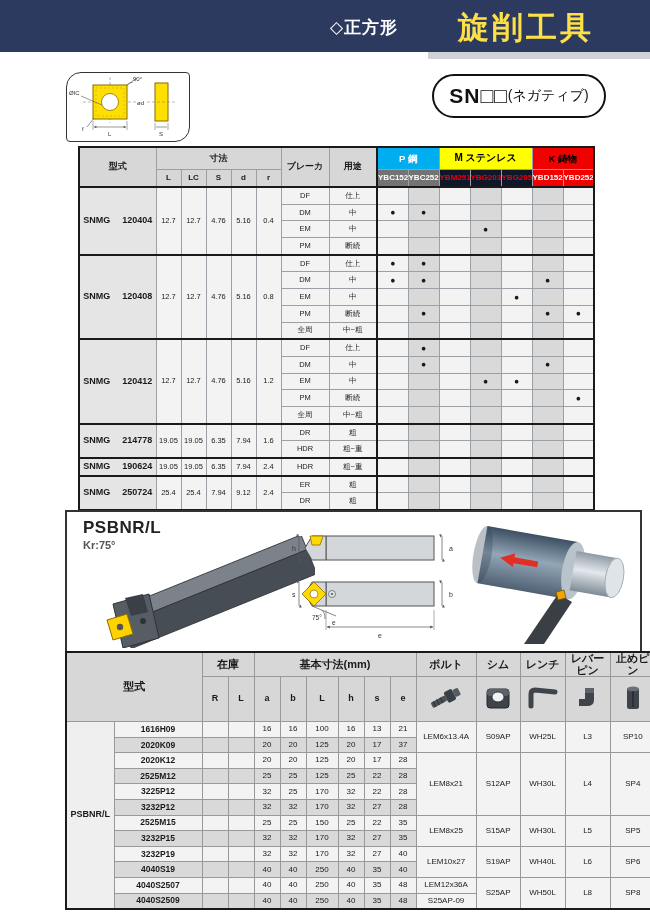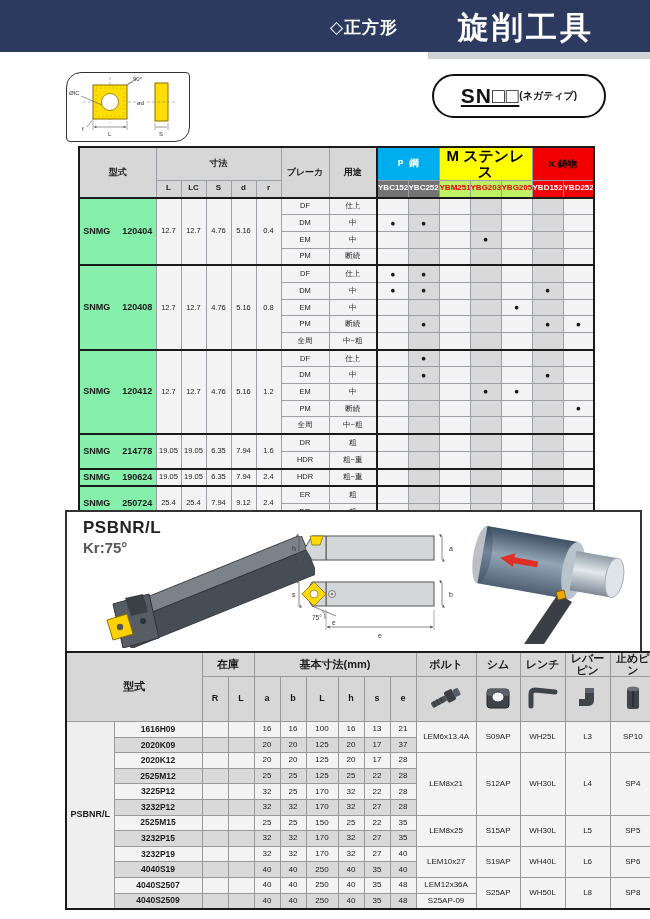--- a/index.html
+++ b/index.html
@@ -1,57 +1,57 @@
 <!DOCTYPE html>
 <html><head>
 <meta charset="utf-8">
 <style>
   html,body{margin:0;padding:0;}
   .page{position:relative;width:650px;height:919px;background:#ffffff;overflow:hidden;
         font-family:"Liberation Sans","DejaVu Sans",sans-serif;color:#1a1a1a;}
   
   .band{position:absolute;left:0;top:0;width:650px;height:52px;background:#2b3a5e;}
   .band-sub{position:absolute;left:330px;top:16px;color:#fff;font-size:17px;font-weight:bold;letter-spacing:1px;}
-  .band-title{position:absolute;left:458px;top:7px;color:#ffffff;font-size:31px;font-weight:bold;letter-spacing:3px;}
+  .band-title{position:absolute;left:458px;top:7px;color:#fde047;font-size:31px;font-weight:bold;letter-spacing:3px;}
   .band-shadow{position:absolute;left:428px;top:52px;width:222px;height:7px;background:#cfd2d6;}
   
   .insert-box{position:absolute;left:66px;top:72px;width:122px;height:68px;border:1.5px solid #333;
               border-radius:15px 4px 15px 4px;background:#fff;}
   
   .badge{position:absolute;left:432px;top:74px;width:170px;height:40px;border:2.5px solid #111;border-radius:22px;
          background:#fff;display:flex;align-items:center;justify-content:center;}
-  .badge-main{font-size:21px;font-weight:bold;letter-spacing:1px;color:#111;text-decoration:underline;}
-  .badge-sub{font-size:10px;font-weight:bold;color:#111;margin-left:0;}
+  .badge-main{font-size:21px;font-weight:bold;letter-spacing:1px;color:#111;}
+  .badge-sub{font-size:14px;font-weight:normal;color:#111;margin-left:0;}
   
   .t1-wrap{position:absolute;left:78px;top:146px;}
   table{border-collapse:collapse;table-layout:fixed;}
   #t1{width:512px;border:2px solid #1a1a1a;}
   #t1 th,#t1 td{border:1px solid #9aa0a6;padding:0;text-align:center;line-height:1.05;overflow:hidden;}
   #t1 thead th{background:#d7d7d7;font-size:9px;font-weight:bold;}
   #t1 tr.h1 th{height:21px;}
   #t1 tr.h2 th{height:16px;font-size:8px;}
-  #t1 th.p-head{background:#00aeef;color:#ffffff;font-size:9.5px;font-family:Liberation Mono, monospace;}
-  #t1 th.m-head{background:#ffff00;color:#000;font-size:15px;}
+  #t1 th.p-head{background:#00aeef;color:#ffffff;font-size:9.5px;}
+  #t1 th.m-head{background:#ffff00;color:#000;font-size:10px;}
   #t1 th.k-head{background:#f10000;color:#000;font-size:9.5px;}
   #t1 th.p-sub{background:#737373;color:#ffffff;font-size:6.8px;font-weight:bold;}
-  #t1 th.m-sub{background:#bef264;color:#e8000d;font-size:6.8px;font-weight:bold;margin-top:20px;}
+  #t1 th.m-sub{background:#0f172a;color:#e8000d;font-size:6.8px;font-weight:bold;margin-top:20px;}
   #t1 th.k-sub{background:#f10000;color:#ffffff;font-size:6.8px;font-weight:bold;}
   #t1 tbody td{background:#f3f3f3;font-size:7.5px;height:15.7px;}
   #t1 tbody td.stripe{background:#d9d9d9;}
   #t1 tbody tr.gstart td{border-top:2px solid #1a1a1a;}
   #t1 .gsep{border-left:2px solid #1a1a1a !important;}
   #t1 tr.h2 th{border-bottom:2px solid #1a1a1a;}
-  #t1 td.model-cell{font-size:9px;font-weight:bold;background:#86efac;}
+  #t1 td.model-cell{font-size:9px;font-weight:bold;background:#e5e5e5;}
   #t1 td.model-cell span:first-child{margin-right:12px;}
   #t1 td.dot-cell{font-size:8.5px;}
   
   .holder-box{position:absolute;left:65px;top:510px;width:577px;height:143px;border:2px solid #333;
               box-sizing:border-box;background:#fff;}
   .holder-title{position:absolute;left:16px;top:6px;font-size:17px;font-weight:bold;color:#222;letter-spacing:.5px;}
-  .holder-angle{position:absolute;left:16px;top:27px;font-size:15px;font-weight:bold;color:#555;}
+  .holder-angle{position:absolute;left:16px;top:27px;font-size:11px;font-weight:bold;color:#555;}
   .svg-abs{position:absolute;}
   
   .t2-wrap{position:absolute;left:65px;top:651px;}
   #t2{width:577px;border:2px solid #1a1a1a;}
   #t2 th,#t2 td{border:1px solid #999;padding:0;text-align:center;line-height:1.05;overflow:hidden;}
   #t2 thead th{background:#d7d7d7;font-size:11px;font-weight:bold;}
   #t2 tr.h1 th{height:19px;}
   #t2 tr.h2 th{height:44px;font-size:9px;}
   #t2 tbody td{background:#f3f3f3;font-size:8px;height:14.6px;}
   #t2 tbody td.shade{background:#d9d9d9;}

